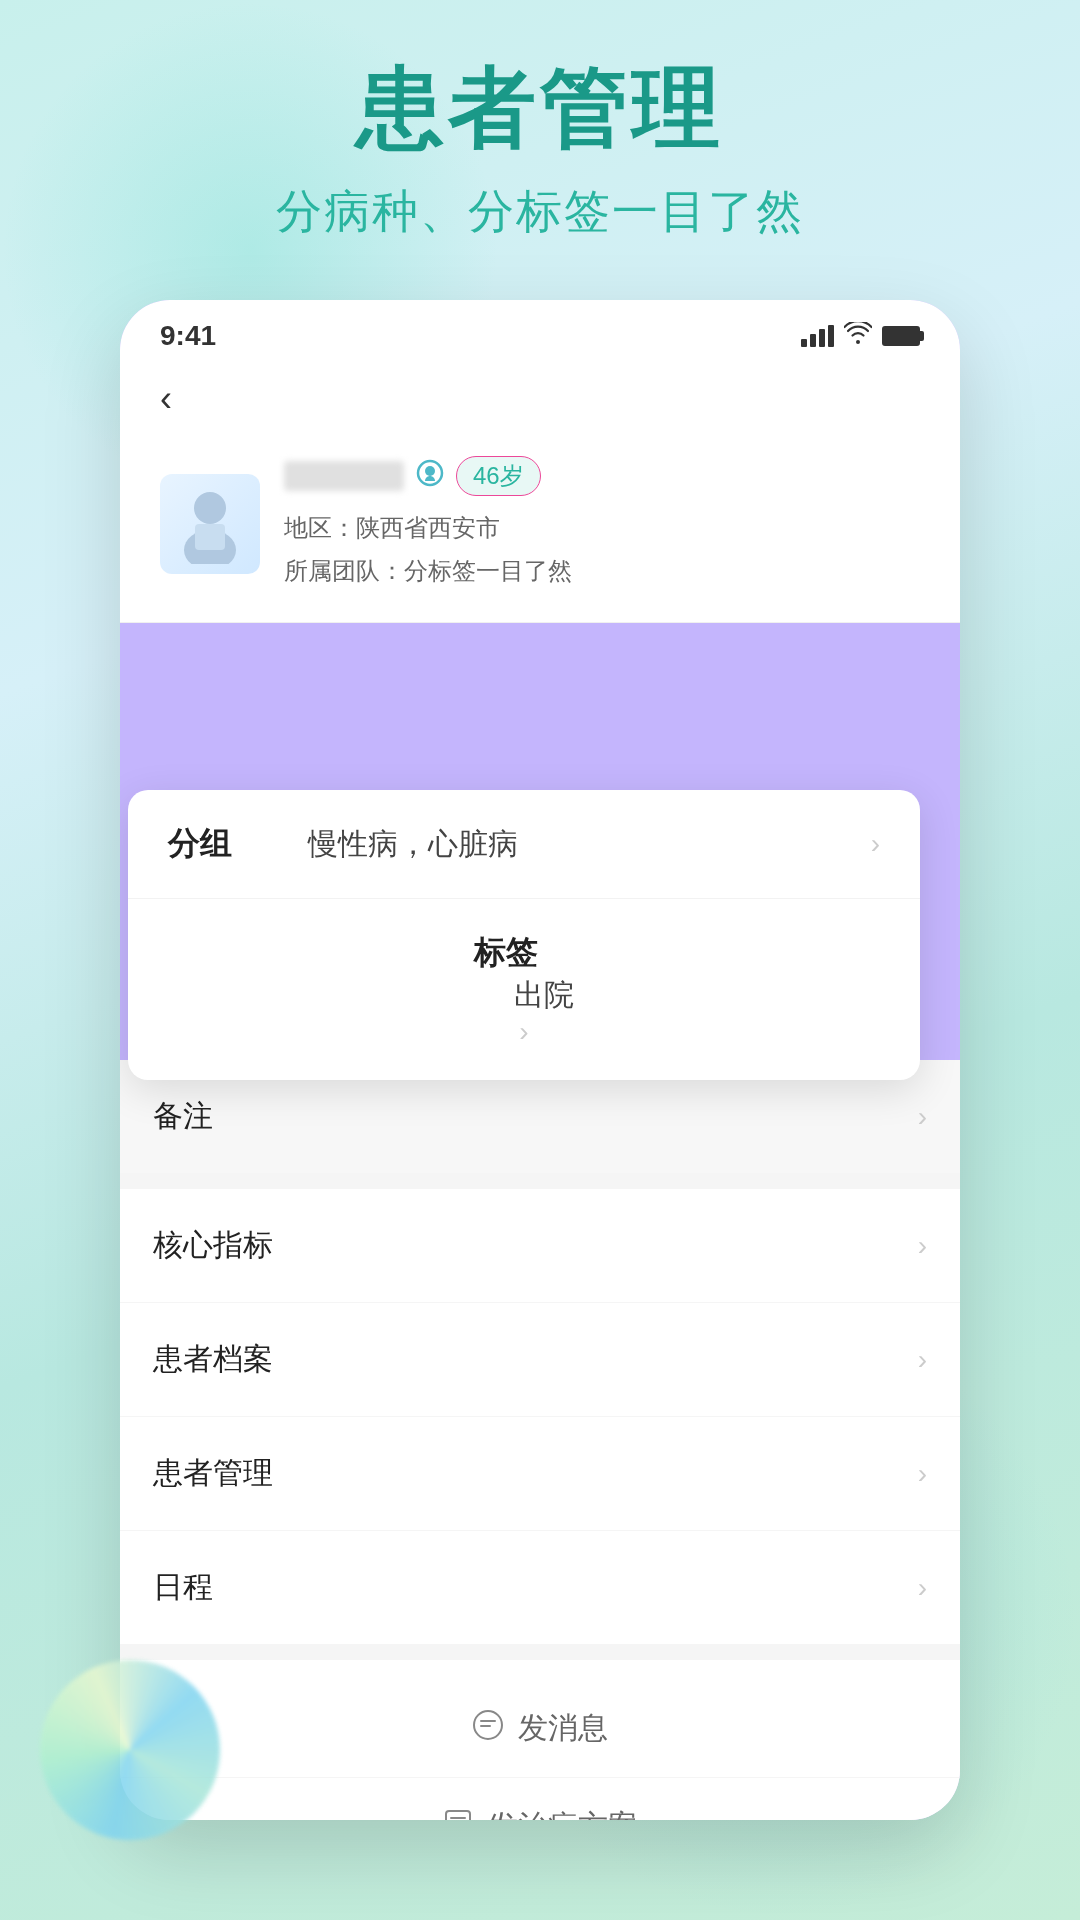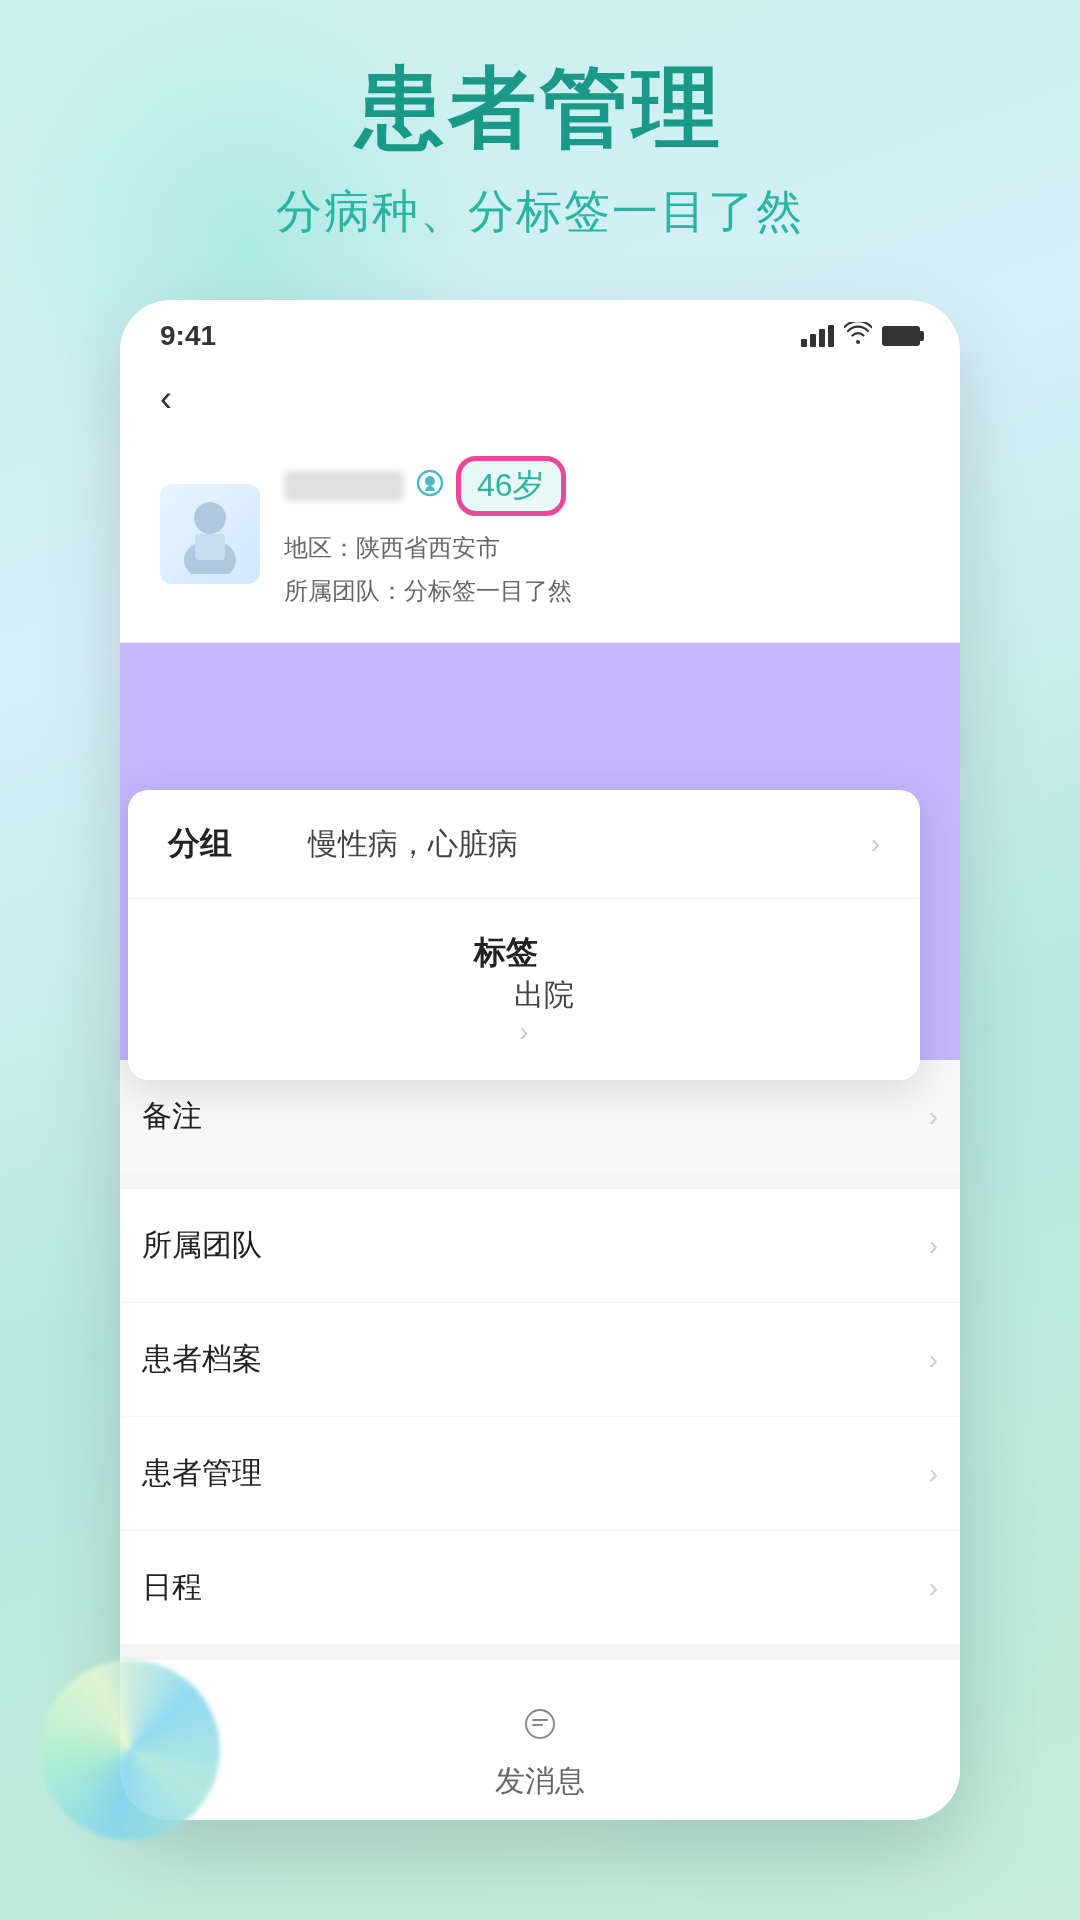--- a/index.html
+++ b/index.html
@@ -179,24 +179,24 @@
     }
 
     .patient-gender-icon {
       color: #4db8c8;
       font-size: 26px;
     }
 
     .patient-age-badge {
       background: #e8f8f5;
       color: #2ab5a0;
-      border: 5px solid #ec4899;
+      border: 1px solid #ec4899;
       border-radius: 20px;
       padding: 3px 16px;
-      font-size: 32px;
+      font-size: 24px;
     }
 
     .patient-detail {
       font-size: 24px;
       color: #666;
       line-height: 1.8;
     }
 
     
     .floating-card {
@@ -252,21 +252,21 @@
 
     .section-card {
       background: white;
       margin-bottom: 16px;
     }
 
     .menu-item {
       display: flex;
       align-items: center;
       justify-content: space-between;
-      padding: 36px 22px;
+      padding: 36px 33px;
       border-bottom: 1px solid #f5f5f5;
       cursor: pointer;
       gap: 48px;
     }
     .menu-item:last-child {
       border-bottom: none;
     }
 
     .menu-item-label {
       font-size: 30px;
@@ -290,21 +290,20 @@
 
     .action-item {
       display: flex;
       align-items: center;
       gap: 14px;
       padding: 28px 40px;
       width: 100%;
       justify-content: center;
       border-bottom: 1px solid #f5f5f5;
       cursor: pointer;
-      flex-direction: column;
     }
     .action-item:last-child {
       border-bottom: none;
     }
 
     .action-icon {
       font-size: 28px;
       color: #888;
     }
 
@@ -415,21 +414,21 @@
 
       <div class="section-card" style="margin-top:0; background:#f7f7f7;">
         <div class="menu-item">
           <span class="menu-item-label">备注</span>
           <span class="menu-item-arrow">›</span>
         </div>
       </div>
 
       <div class="section-card" style="margin-top:8px;">
         <div class="menu-item">
-          <span class="menu-item-label">所属团队</span>
+          <span class="menu-item-label">核心指标</span>
           <span class="menu-item-arrow">›</span>
         </div>
         <div class="menu-item">
           <span class="menu-item-label">患者档案</span>
           <span class="menu-item-arrow">›</span>
         </div>
         <div class="menu-item">
           <span class="menu-item-label">患者管理</span>
           <span class="menu-item-arrow">›</span>
         </div>

